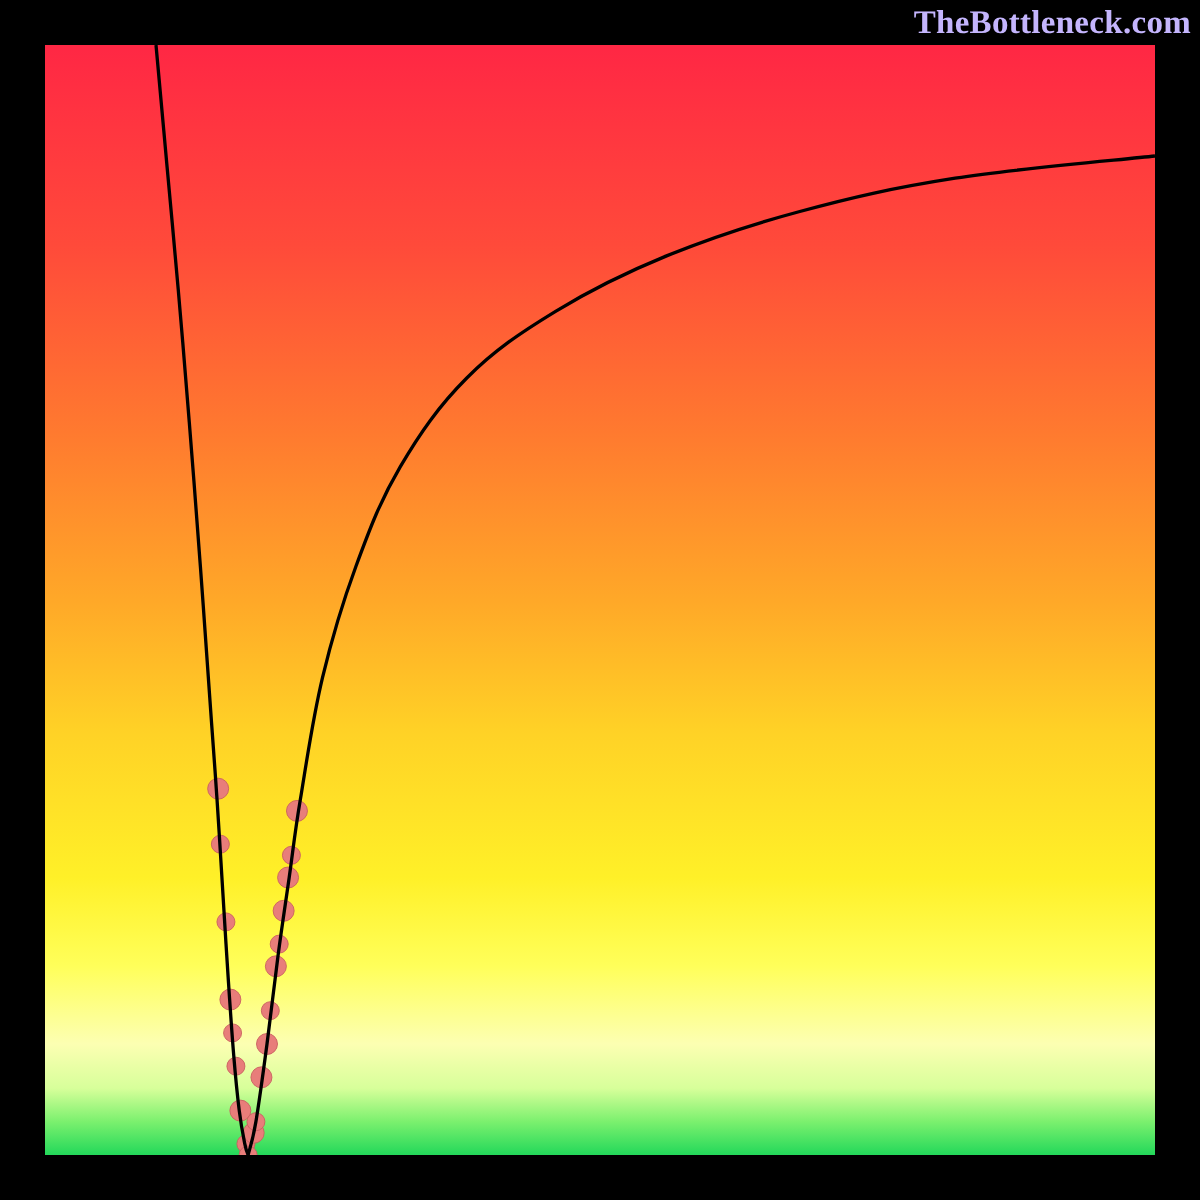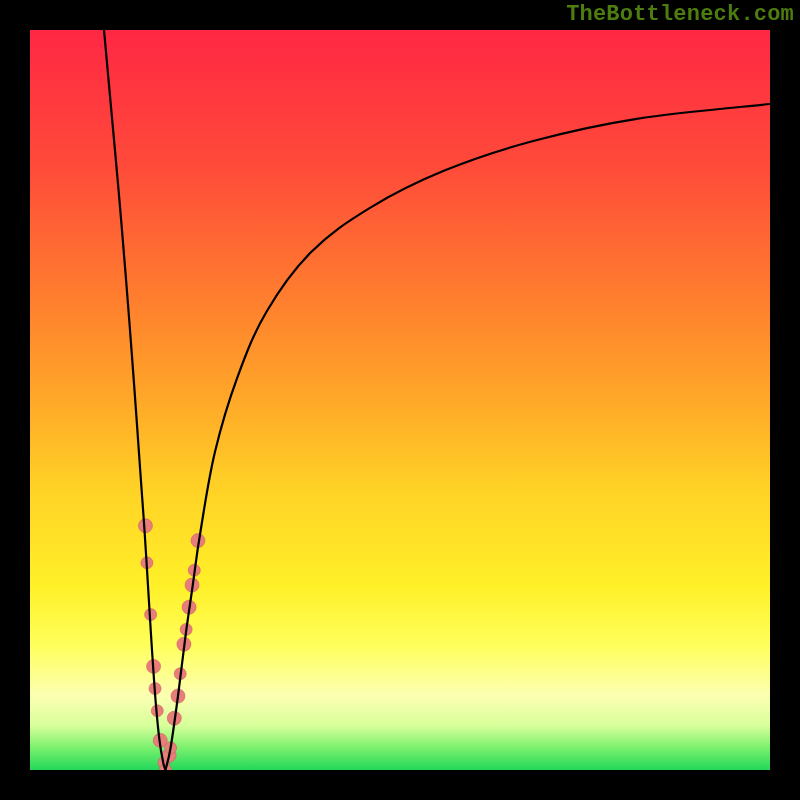--- a/index.html
+++ b/index.html
@@ -41,24 +41,24 @@
     position: absolute;
     left: 0;
     top: 0;
     width: 740px;
     height: 740px;
   }
   .watermark {
     position: absolute;
     top: 2px;
     right: 6px;
-    font-family: Liberation Mono, monospace;
+    font-family: Liberation Serif, serif;
     font-size: 22px;
     font-weight: bold;
-    color: #4d7c0f;
+    color: #c4b5fd;
     letter-spacing: 0.2px;
     user-select: none;
     margin-left: 28px;
   }
 </style>
 </head>
 <body>
 
 <div class="frame">
   <div class="plot">

